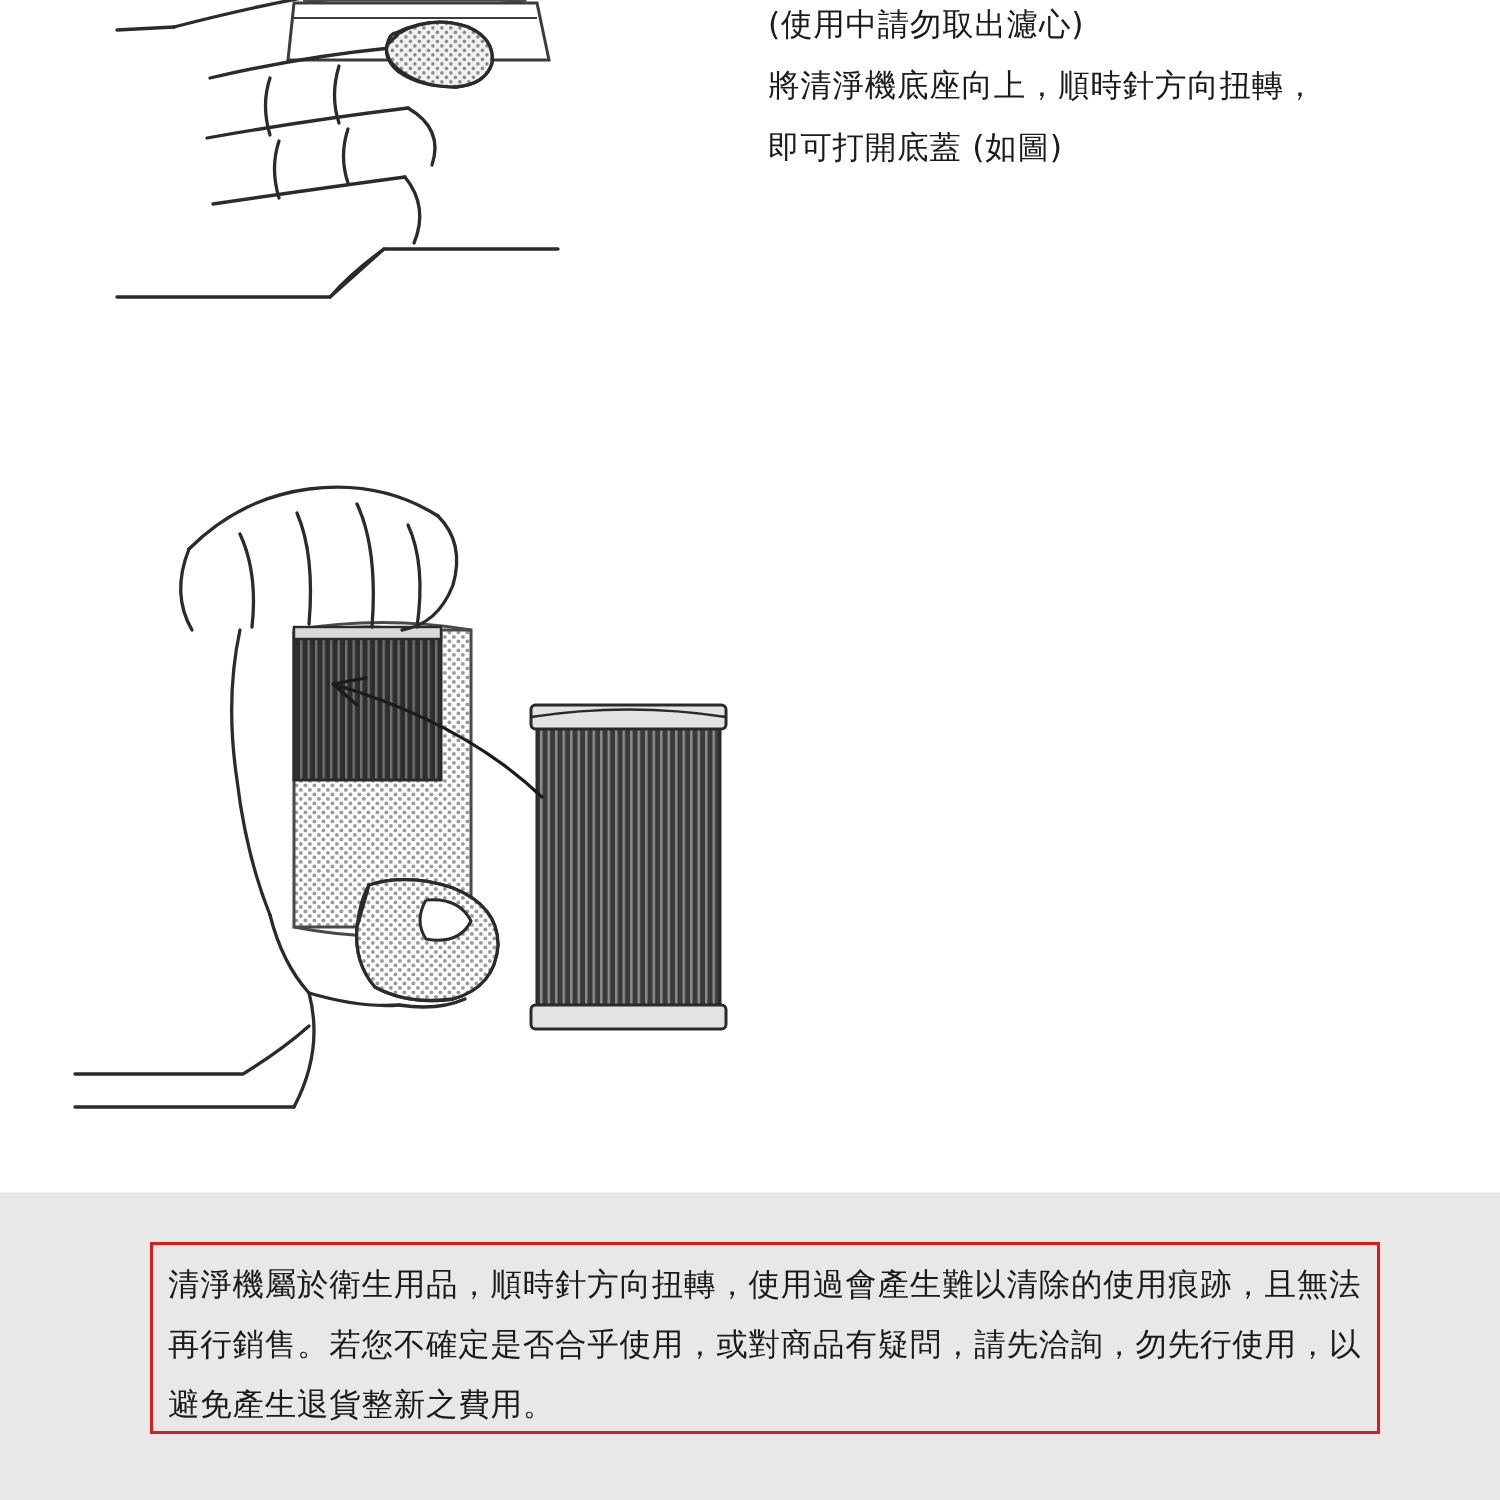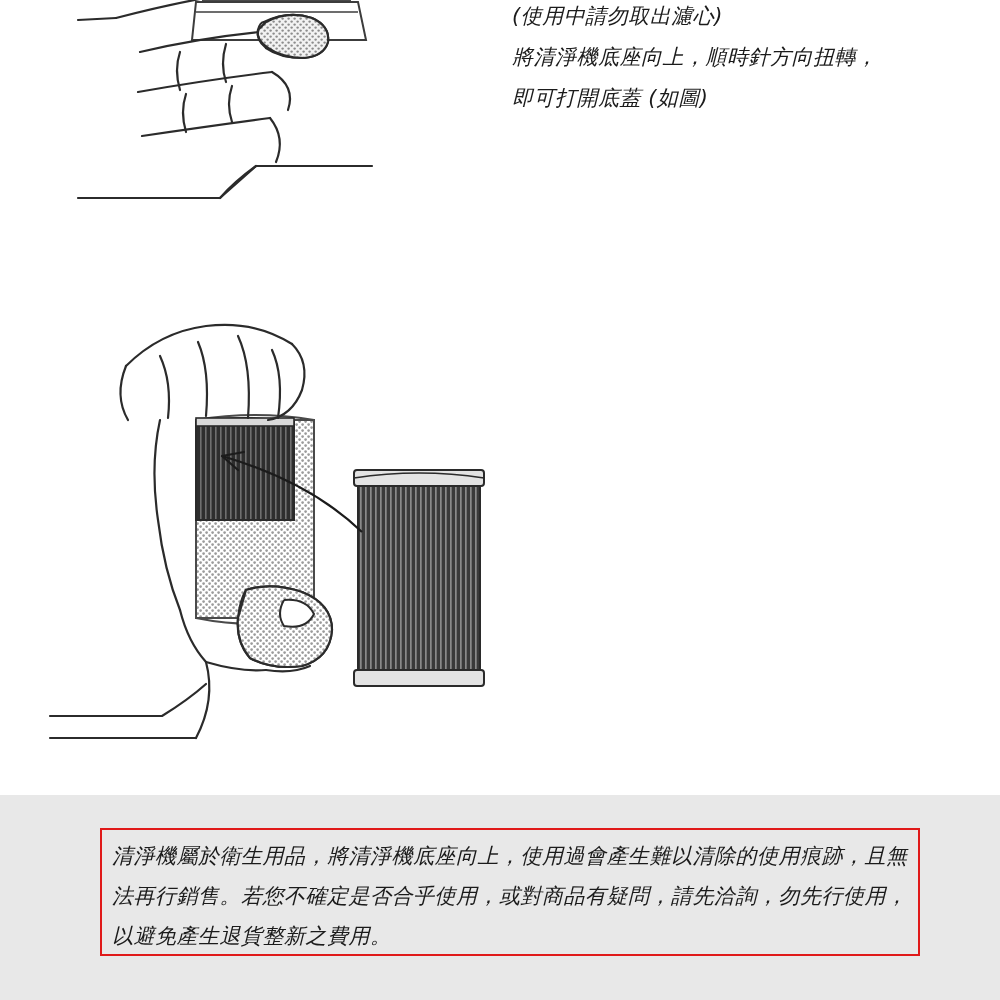--- a/index.html
+++ b/index.html
@@ -8,21 +8,20 @@
     width: 1000px; height: 1000px;
     background: #ffffff;
     font-family: "DejaVu Sans", "Liberation Sans", sans-serif;
     overflow: hidden;
   }
 
   #page {
     position: relative;
     width: 1000px; height: 1000px;
     background: #ffffff;
-    font-style: italic;
   }
 
   
   .text-block {
     position: absolute;
     color: #1b1b1b;
     font-size: 21px;
     line-height: 41px;
     letter-spacing: 0.5px;
     white-space: pre-wrap;
@@ -190,15 +189,15 @@
     <path d="M274 330 Q296 328 304 344 Q296 360 274 356 Q266 344 274 330" fill="#ffffff" stroke="#2b2b2b" stroke-width="2"></path>
   </svg>
 
   <div id="block-top" class="text-block">(使用中請勿取出濾心)
 將清淨機底座向上，順時針方向扭轉，
 即可打開底蓋 (如圖)</div>
 
 
   <div id="notice-band"></div>
   <div id="notice-box"></div>
-  <div id="notice-text">清淨機屬於衛生用品，將清淨機底座向上，使用過會產生難以清除的使用痕跡，且無法再行銷售。若您不確定是否合乎使用，或對商品有疑問，請先洽詢，勿先行使用，以避免產生退貨整新之費用。</div>
+  <div id="notice-text">清淨機屬於衛生用品，順時針方向扭轉，使用過會產生難以清除的使用痕跡，且無法再行銷售。若您不確定是否合乎使用，或對商品有疑問，請先洽詢，勿先行使用，以避免產生退貨整新之費用。</div>
 
 </div>
 
 </body></html>

